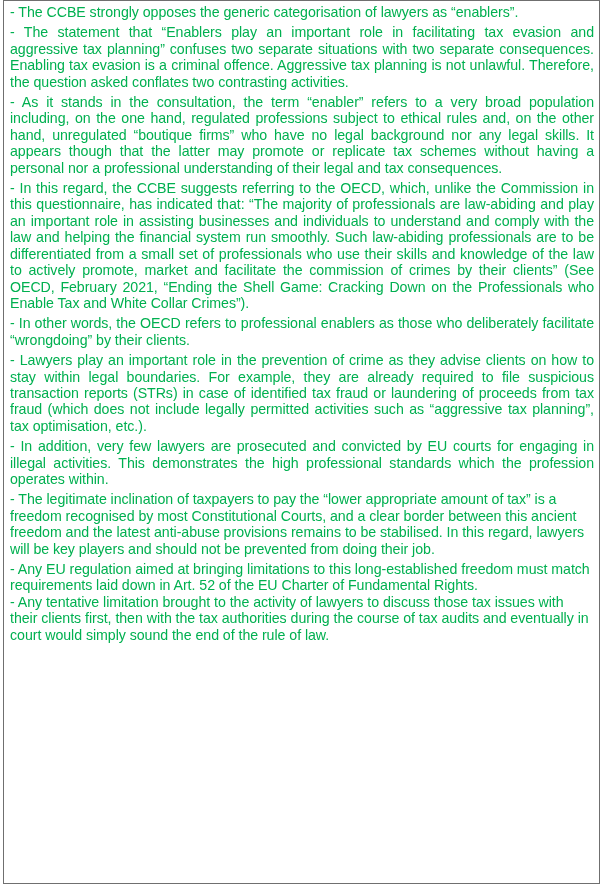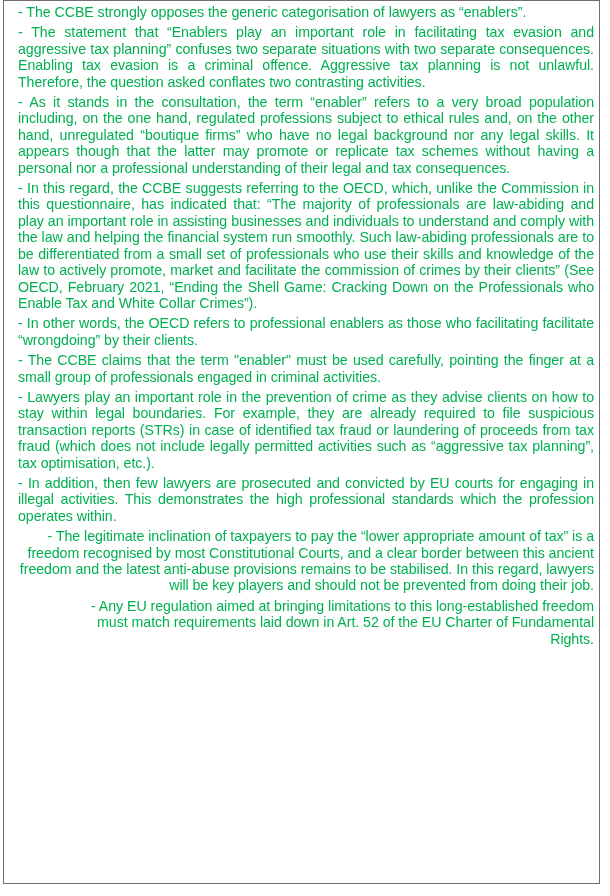--- a/index.html
+++ b/index.html
@@ -14,49 +14,48 @@
       overflow: hidden;
     }
     .box {
       position: absolute;
       left: 3px;
       top: 0px;
       width: 597px;
       height: 884px;
       border: 1.5px solid #6f6f6f;
       box-sizing: border-box;
-      padding: 3px 5px 0 14px;
+      padding: 3px 5px 0 6px;
       background: #ffffff;
     }
     .para {
       font-family: "Liberation Sans", sans-serif;
       font-size: 14.2px;
       line-height: 16.4px;
       color: #00b050;
       margin: 0 0 4px 0;
       letter-spacing: -0.05px;
     }
     .para.justify {
       text-align: justify;
     }
     .para.left {
-      text-align: right;
+      text-align: left;
     }
     .para.tight {
       margin-bottom: 0;
-      margin-left: 40px;
     }
   </style>
 </head>
 <body>
 
 <div class="box">
   <p class="para justify">- The CCBE strongly opposes the generic categorisation of lawyers as “enablers”.</p>
   <p class="para justify">- The statement that “Enablers play an important role in facilitating tax evasion and aggressive tax planning” confuses two separate situations with two separate consequences. Enabling tax evasion is a criminal offence. Aggressive tax planning is not unlawful. Therefore, the question asked conflates two contrasting activities.</p>
   <p class="para justify">- As it stands in the consultation, the term “enabler” refers to a very broad population including, on the one hand, regulated professions subject to ethical rules and, on the other hand, unregulated “boutique firms” who have no legal background nor any legal skills. It appears though that the latter may promote or replicate tax schemes without having a personal nor a professional understanding of their legal and tax consequences.</p>
   <p class="para justify">- In this regard, the CCBE suggests referring to the OECD, which, unlike the Commission in this questionnaire, has indicated that: “The majority of professionals are law-abiding and play an important role in assisting businesses and individuals to understand and comply with the law and helping the financial system run smoothly. Such law-abiding professionals are to be differentiated from a small set of professionals who use their skills and knowledge of the law to actively promote, market and facilitate the commission of crimes by their clients” (See OECD, February 2021, “Ending the Shell Game: Cracking Down on the Professionals who Enable Tax and White Collar Crimes”).</p>
-  <p class="para justify">- In other words, the OECD refers to professional enablers as those who facilitating facilitate “wrongdoing” by their clients.</p>
-  <p class="para justify">- The CCBE claims that the term "enabler" must be used carefully, pointing the finger at a small group of professionals engaged in criminal activities.</p>
+  <p class="para justify">- In other words, the OECD refers to professional enablers as those who deliberately facilitate “wrongdoing” by their clients.</p>
   <p class="para justify">- Lawyers play an important role in the prevention of crime as they advise clients on how to stay within legal boundaries. For example, they are already required to file suspicious transaction reports (STRs) in case of identified tax fraud or laundering of proceeds from tax fraud (which does not include legally permitted activities such as “aggressive tax planning”, tax optimisation, etc.).</p>
-  <p class="para justify">- In addition, then few lawyers are prosecuted and convicted by EU courts for engaging in illegal activities. This demonstrates the high professional standards which the profession operates within.</p>
+  <p class="para justify">- In addition, very few lawyers are prosecuted and convicted by EU courts for engaging in illegal activities. This demonstrates the high professional standards which the profession operates within.</p>
   <p class="para left">- The legitimate inclination of taxpayers to pay the “lower appropriate amount of tax” is a freedom recognised by most Constitutional Courts, and a clear border between this ancient freedom and the latest anti-abuse provisions remains to be stabilised. In this regard, lawyers will be key players and should not be prevented from doing their job.</p>
   <p class="para left tight">- Any EU regulation aimed at bringing limitations to this long-established freedom must match requirements laid down in Art. 52 of the EU Charter of Fundamental Rights.</p>
+  <p class="para left">- Any tentative limitation brought to the activity of lawyers to discuss those tax issues with their clients first, then with the tax authorities during the course of tax audits and eventually in court would simply sound the end of the rule of law.</p>
 </div>
 
 </body></html>

